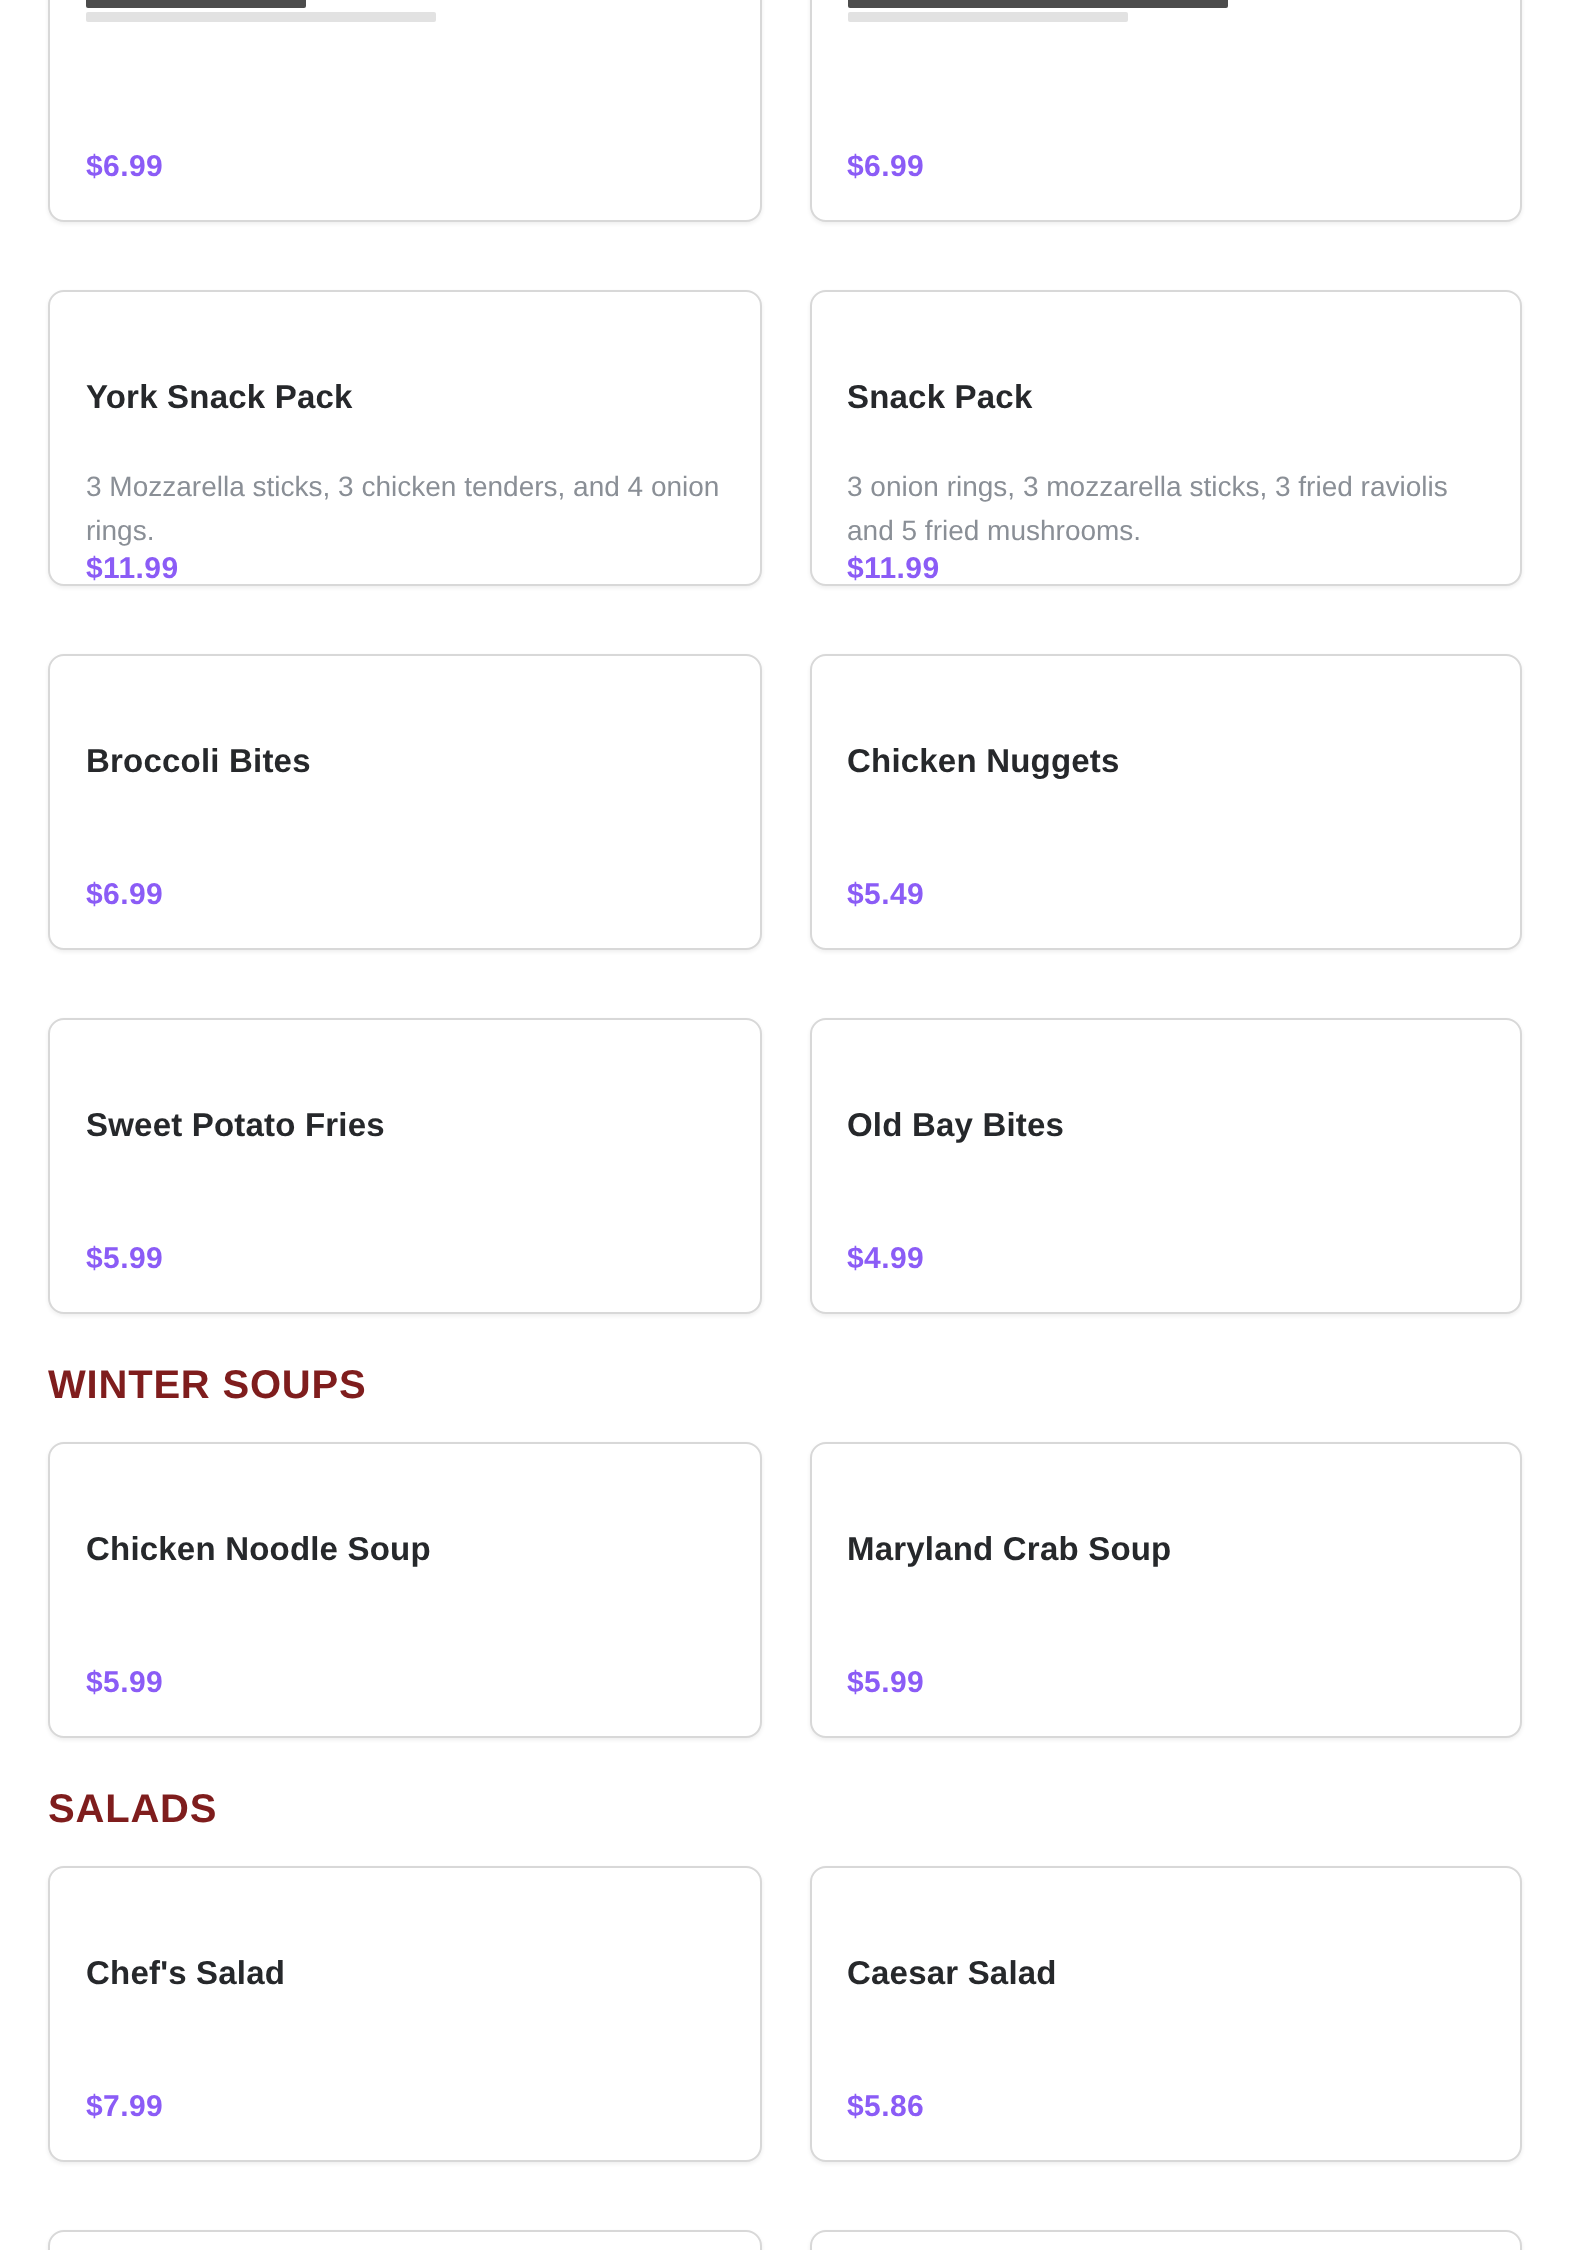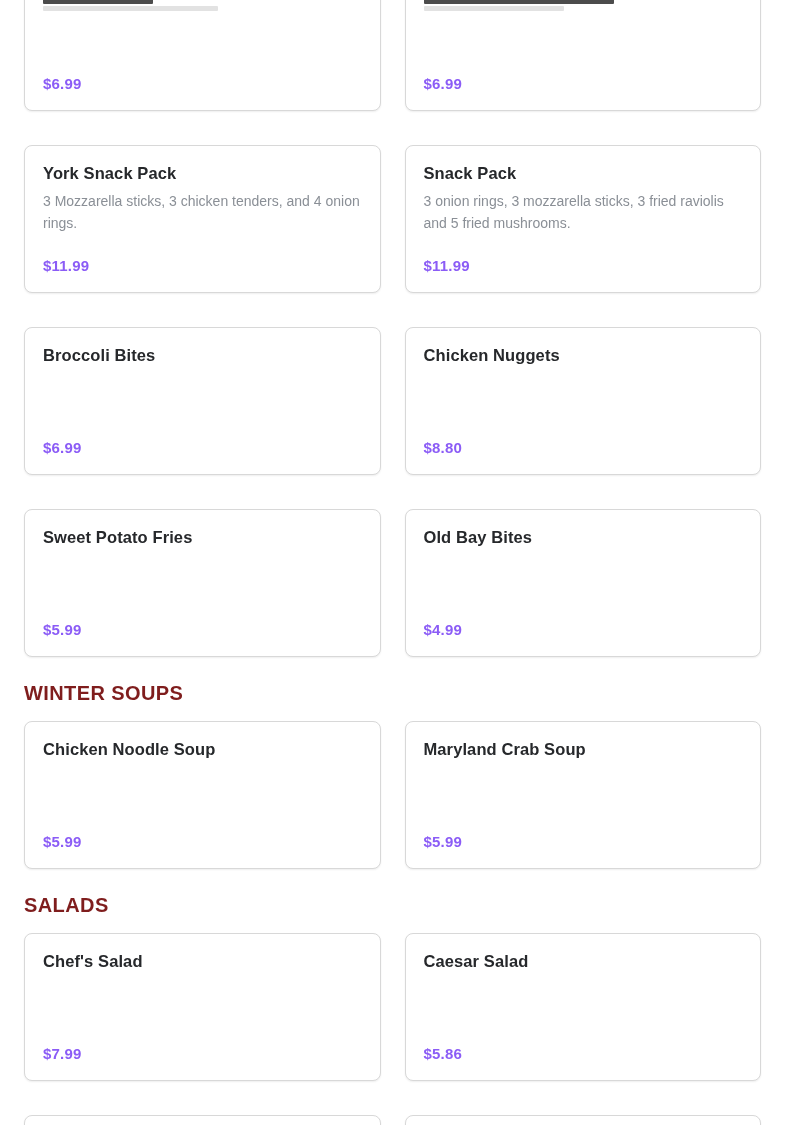--- a/index.html
+++ b/index.html
@@ -37,23 +37,24 @@
     display: flex;
     flex-direction: column;
     cursor: pointer;
   }
   .item-name {
     font-size: 16.5px;
     line-height: 21px;
     font-weight: 700;
     letter-spacing: 0.1px;
     color: #26282b;
+    margin-top: 26px;
   }
   .item-desc {
-    margin-top: 6px;
+    margin-top: 22px;
     font-size: 14px;
     line-height: 22px;
     color: #8a8f96;
   }
   .item-name:empty, .item-desc:empty, .item-price:empty { display: none; }
   .item-price {
     margin-top: auto;
     font-family: Liberation Sans, sans-serif;
     font-weight: 700;
     font-size: 15px;
@@ -113,21 +114,21 @@
       <div class="item-price">$11.99</div>
     </div>
 
     <div class="menu-card">
       <div class="item-name">Broccoli Bites</div>
       <div class="item-price">$6.99</div>
     </div>
 
     <div class="menu-card">
       <div class="item-name">Chicken Nuggets</div>
-      <div class="item-price">$8.80</div>
+      <div class="item-price">$5.49</div>
     </div>
 
     <div class="menu-card">
       <div class="item-name">Sweet Potato Fries</div>
       <div class="item-price">$5.99</div>
     </div>
 
     <div class="menu-card">
       <div class="item-name">Old Bay Bites</div>
       <div class="item-price">$4.99</div>

